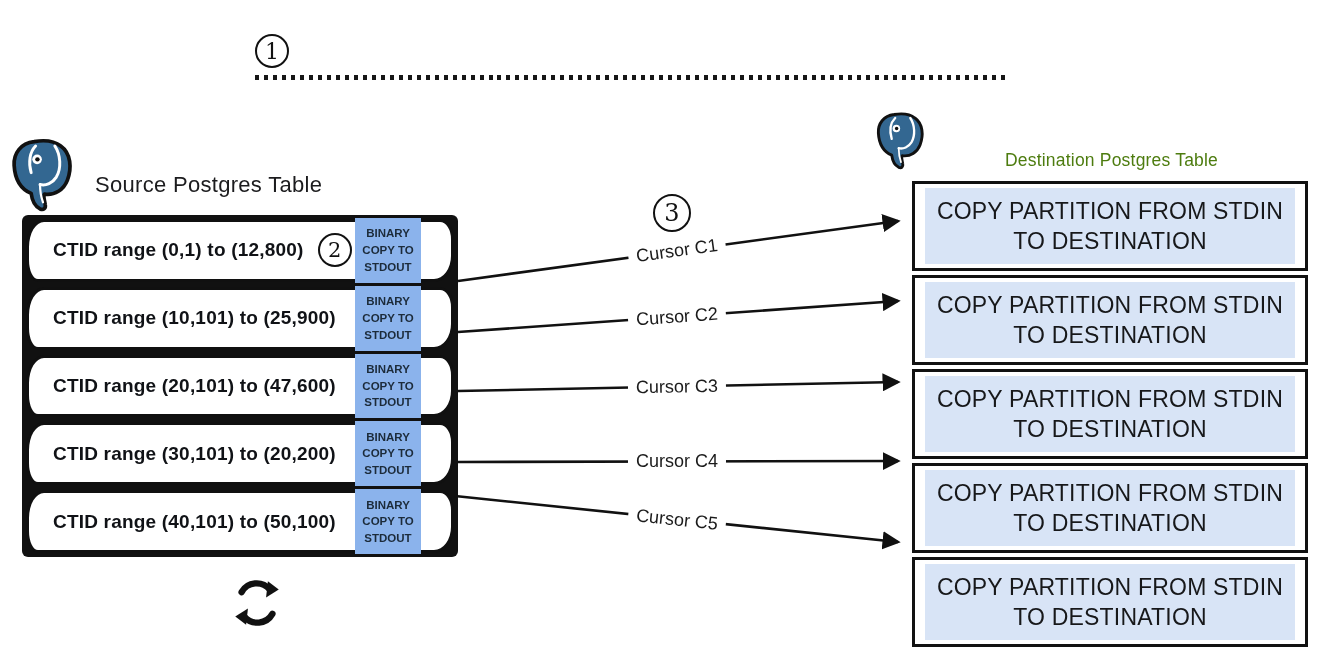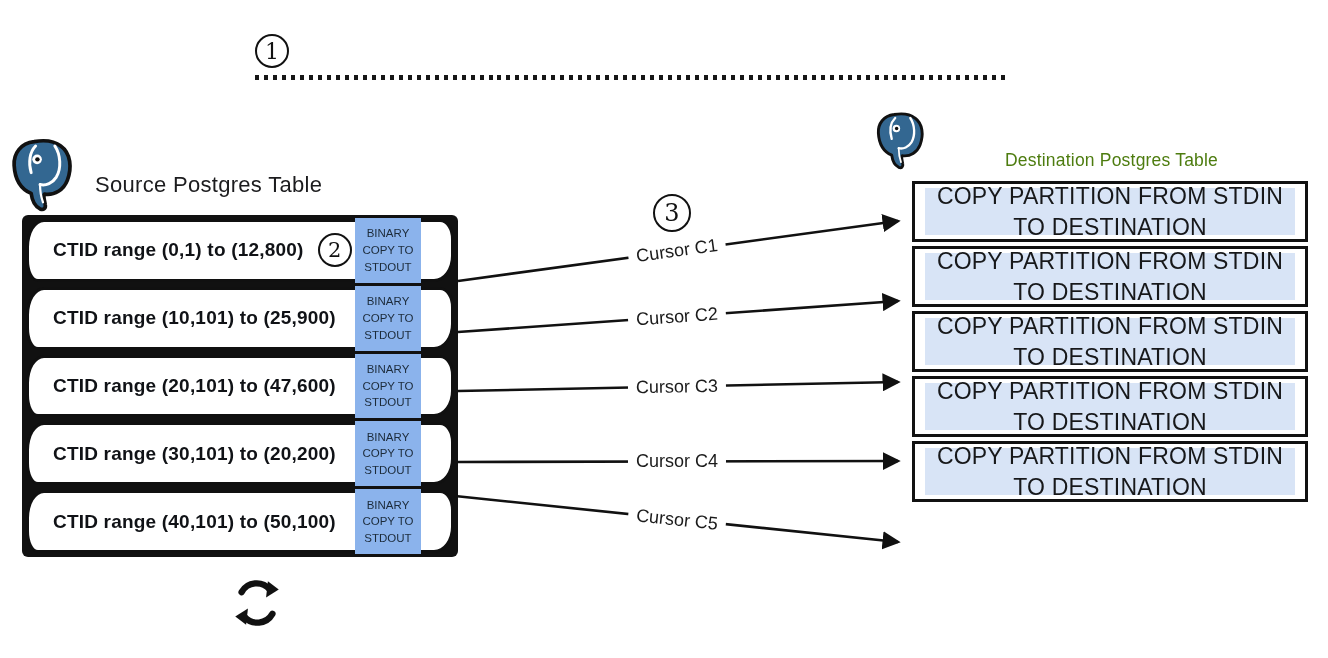--- a/index.html
+++ b/index.html
@@ -103,21 +103,21 @@
     position: absolute;
     top: -4px; bottom: -4px; right: 30px;
     width: 66px;
     background: #8bb3ec;
     display: flex;
     flex-direction: column;
     align-items: center;
     justify-content: center;
     text-align: center;
     font-size: 11.5px;
-    font-weight: 400;
+    font-weight: 700;
     line-height: 1.45;
     color: #1c2b3a;
     z-index: 2;
   }
 
   .refresh-icon { position: absolute; left: 228px; top: 574px; }
 
   
   .arrows-svg { position: absolute; left: 0; top: 0; pointer-events: none; }
   .cursor-label {
@@ -133,21 +133,21 @@
   
   .dest-table {
     position: absolute;
     left: 912px; top: 181px;
     width: 396px;
     display: flex;
     flex-direction: column;
     gap: 4px;
   }
   .dest-box {
-    height: 61px;
+    height: 90px;
     border: 3.5px solid #111;
     background: #fff;
     padding: 4px 10px;
   }
   .dest-box-inner {
     width: 100%; height: 100%;
     background: #d8e4f6;
     display: flex;
     flex-direction: column;
     align-items: center;

